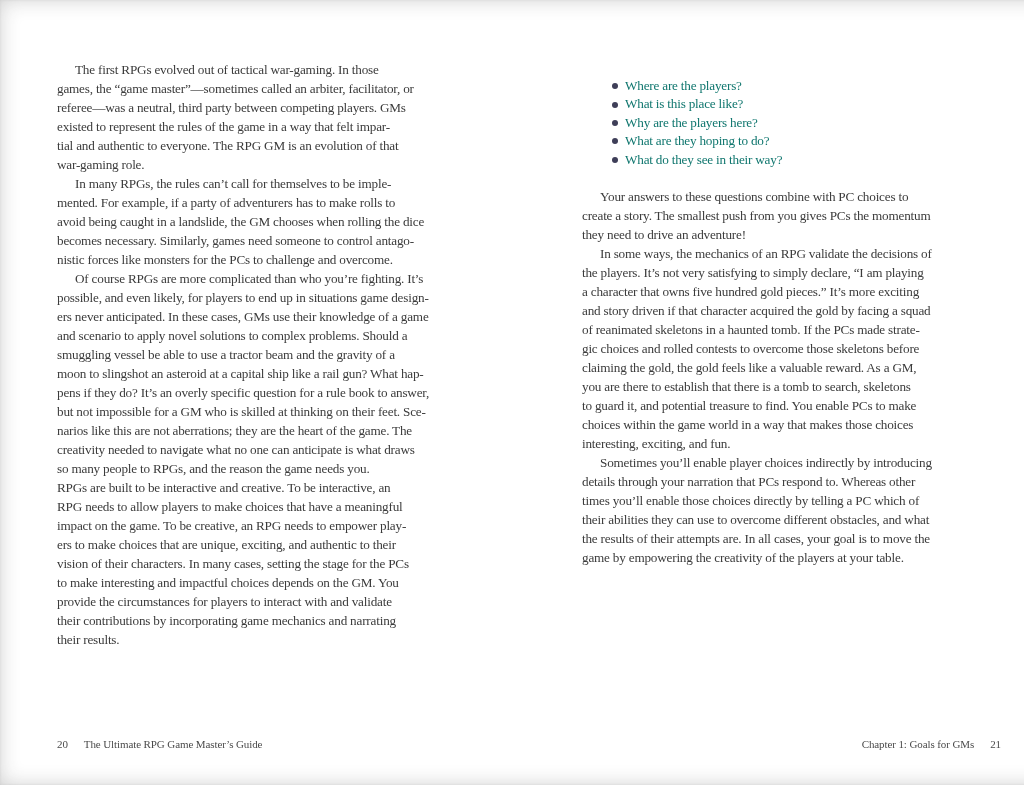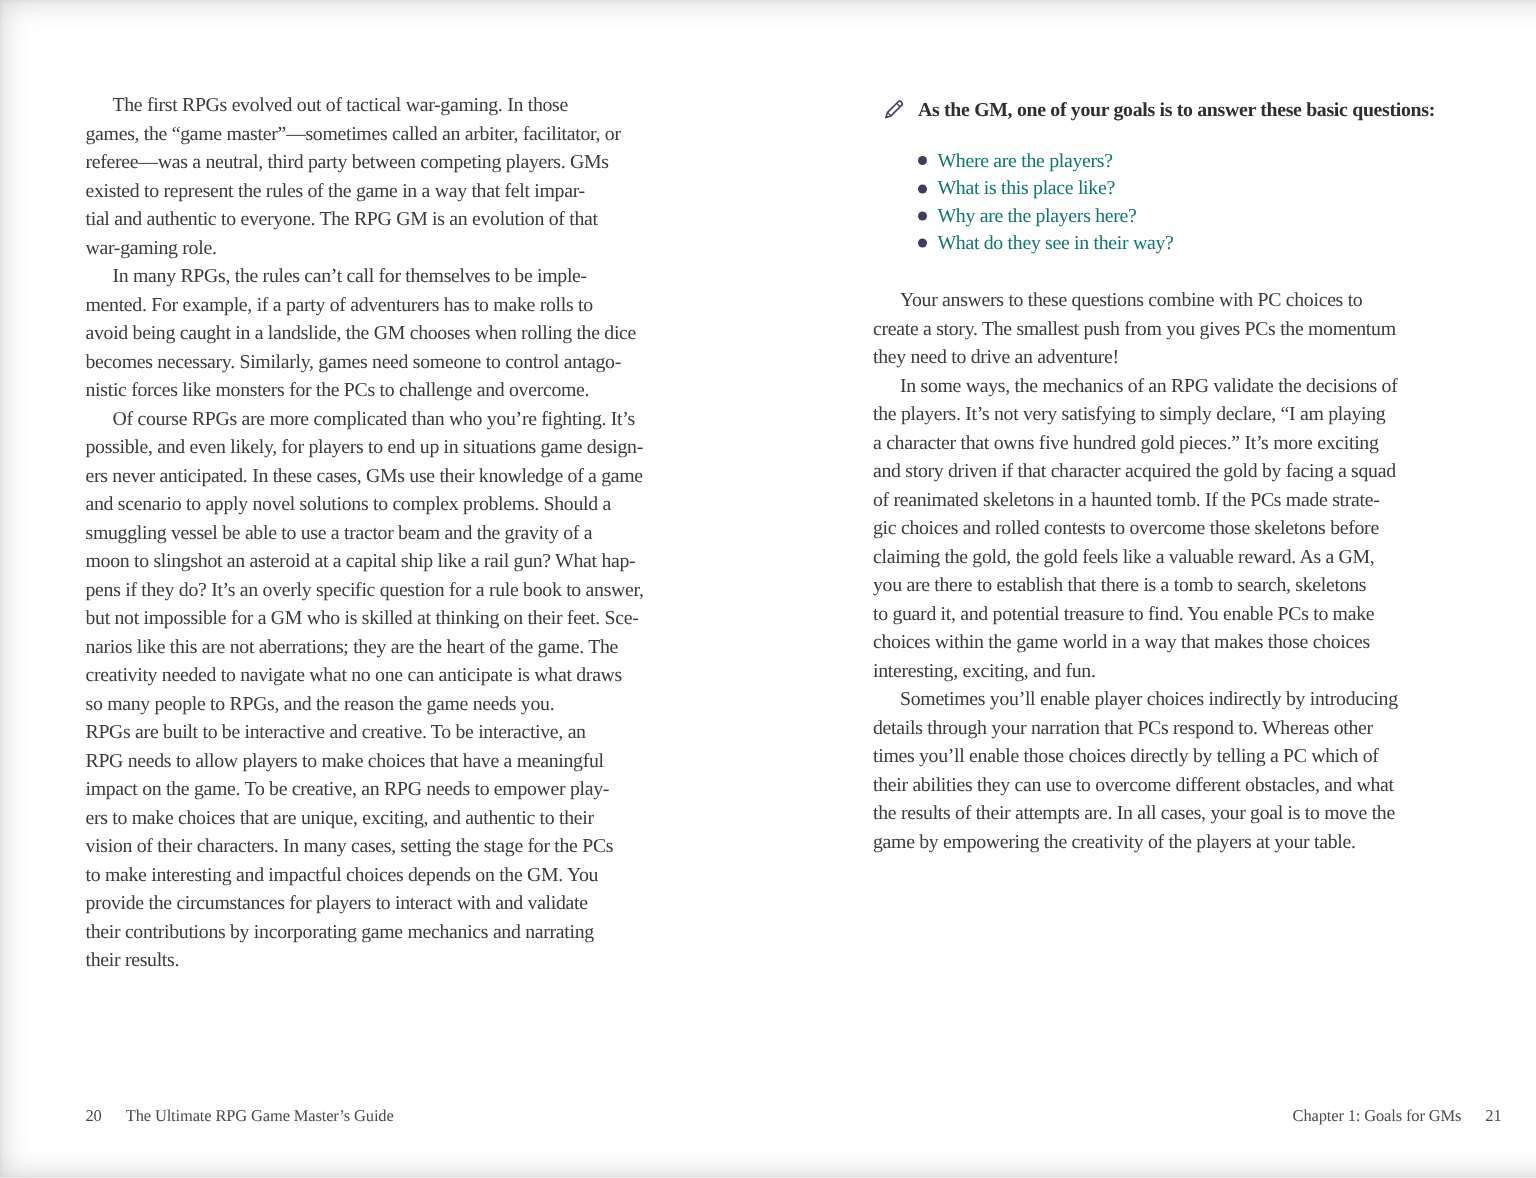--- a/index.html
+++ b/index.html
@@ -124,34 +124,26 @@
 impact on the game. To be creative, an RPG needs to empower play-
 ers to make choices that are unique, exciting, and authentic to their
 vision of their characters. In many cases, setting the stage for the PCs
 to make interesting and impactful choices depends on the GM. You
 provide the circumstances for players to interact with and validate
 their contributions by incorporating game mechanics and narrating
 their results.</p>
   </div>
 
   <div class="col right">
-    <div class="callout">
-      <span class="icon">
-        <svg width="16" height="16" viewBox="0 0 20 20" aria-hidden="true">
-          <path d="M3.2 16.8 L4.6 12.4 L13.3 3.7 a2.05 2.05 0 0 1 2.9 2.9 L7.5 15.3 L3.2 16.8 Z" fill="none" stroke="#3d3d56" stroke-width="1.3" stroke-linejoin="round"></path>
-          <path d="M12.2 4.8 l2.9 2.9 M4.6 12.4 l2.9 2.9" fill="none" stroke="#3d3d56" stroke-width="1.1"></path>
-        </svg>
-      </span>
-      <p class="callout-text">As the GM, one of your goals is to answer these basic questions:</p>
-    </div>
 
     <ul class="bullets">
       <li><span class="dot"></span><span>Where are the players?</span></li>
       <li><span class="dot"></span><span>What is this place like?</span></li>
       <li><span class="dot"></span><span>Why are the players here?</span></li>
+      <li><span class="dot"></span><span>What are they hoping to do?</span></li>
       <li><span class="dot"></span><span>What do they see in their way?</span></li>
     </ul>
 
     <p class="body indent first">Your answers to these questions combine with PC choices to
 create a story. The smallest push from you gives PCs the momentum
 they need to drive an adventure!</p>
     <p class="body indent">In some ways, the mechanics of an RPG validate the decisions of
 the players. It’s not very satisfying to simply declare, “I am playing
 a character that owns five hundred gold pieces.” It’s more exciting
 and story driven if that character acquired the gold by facing a squad

